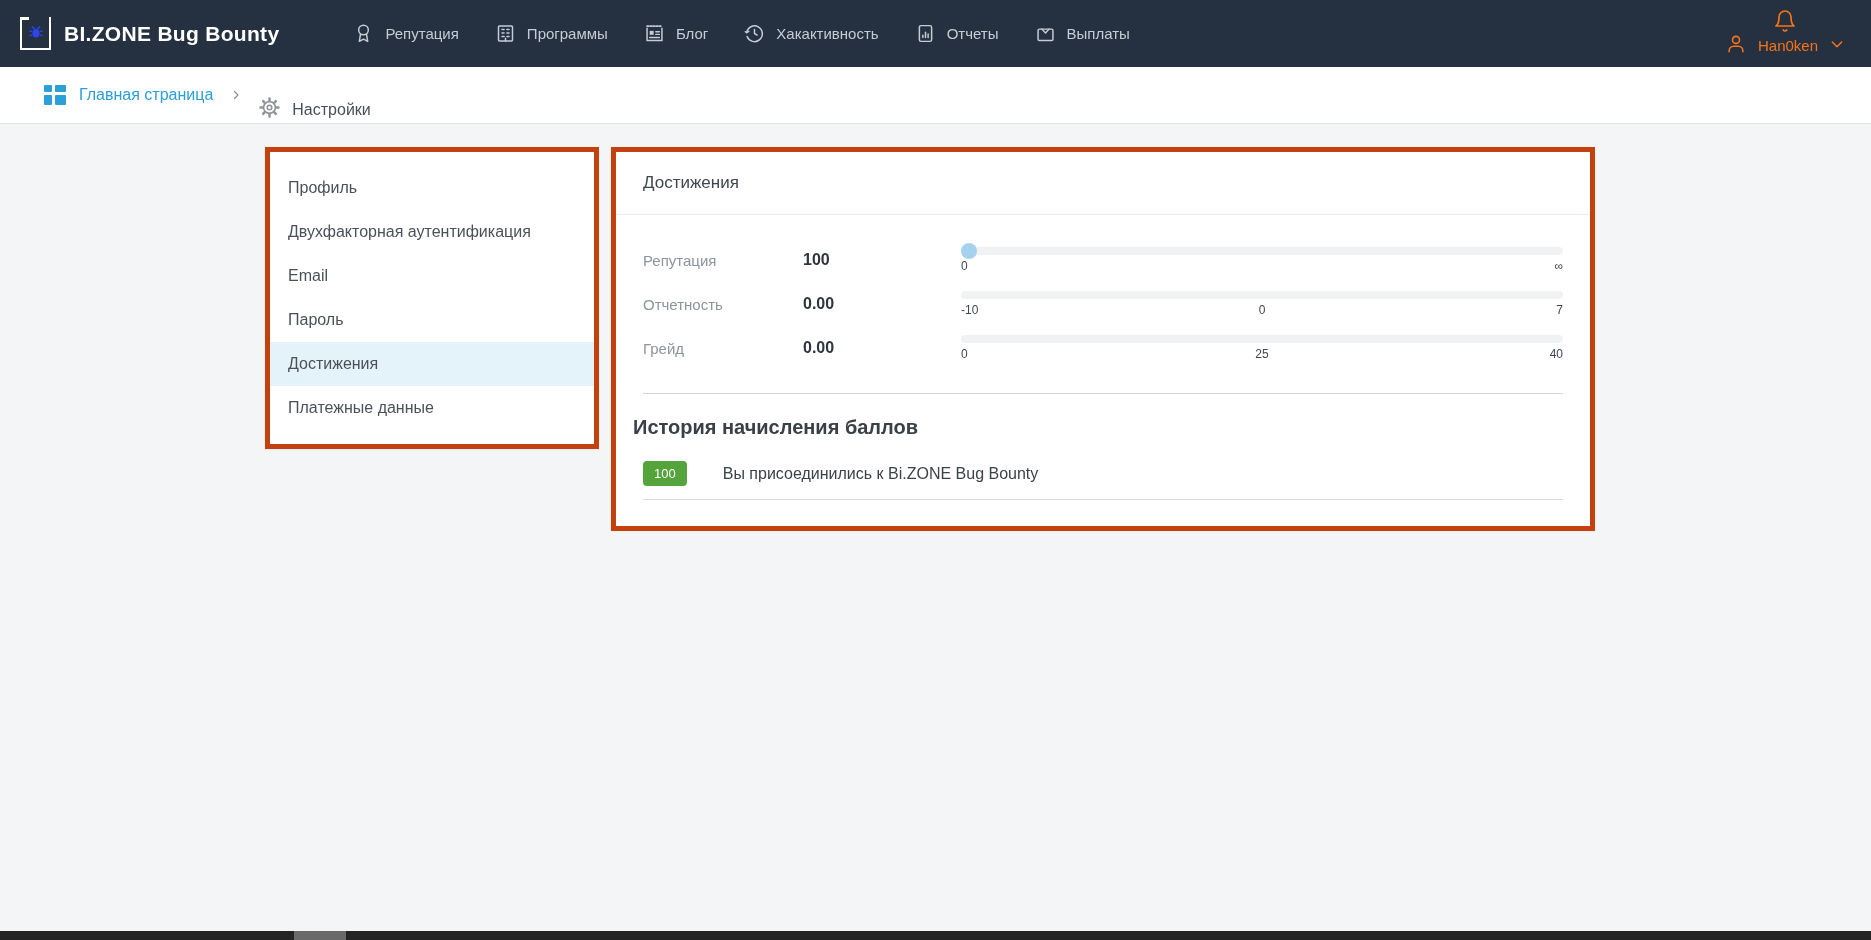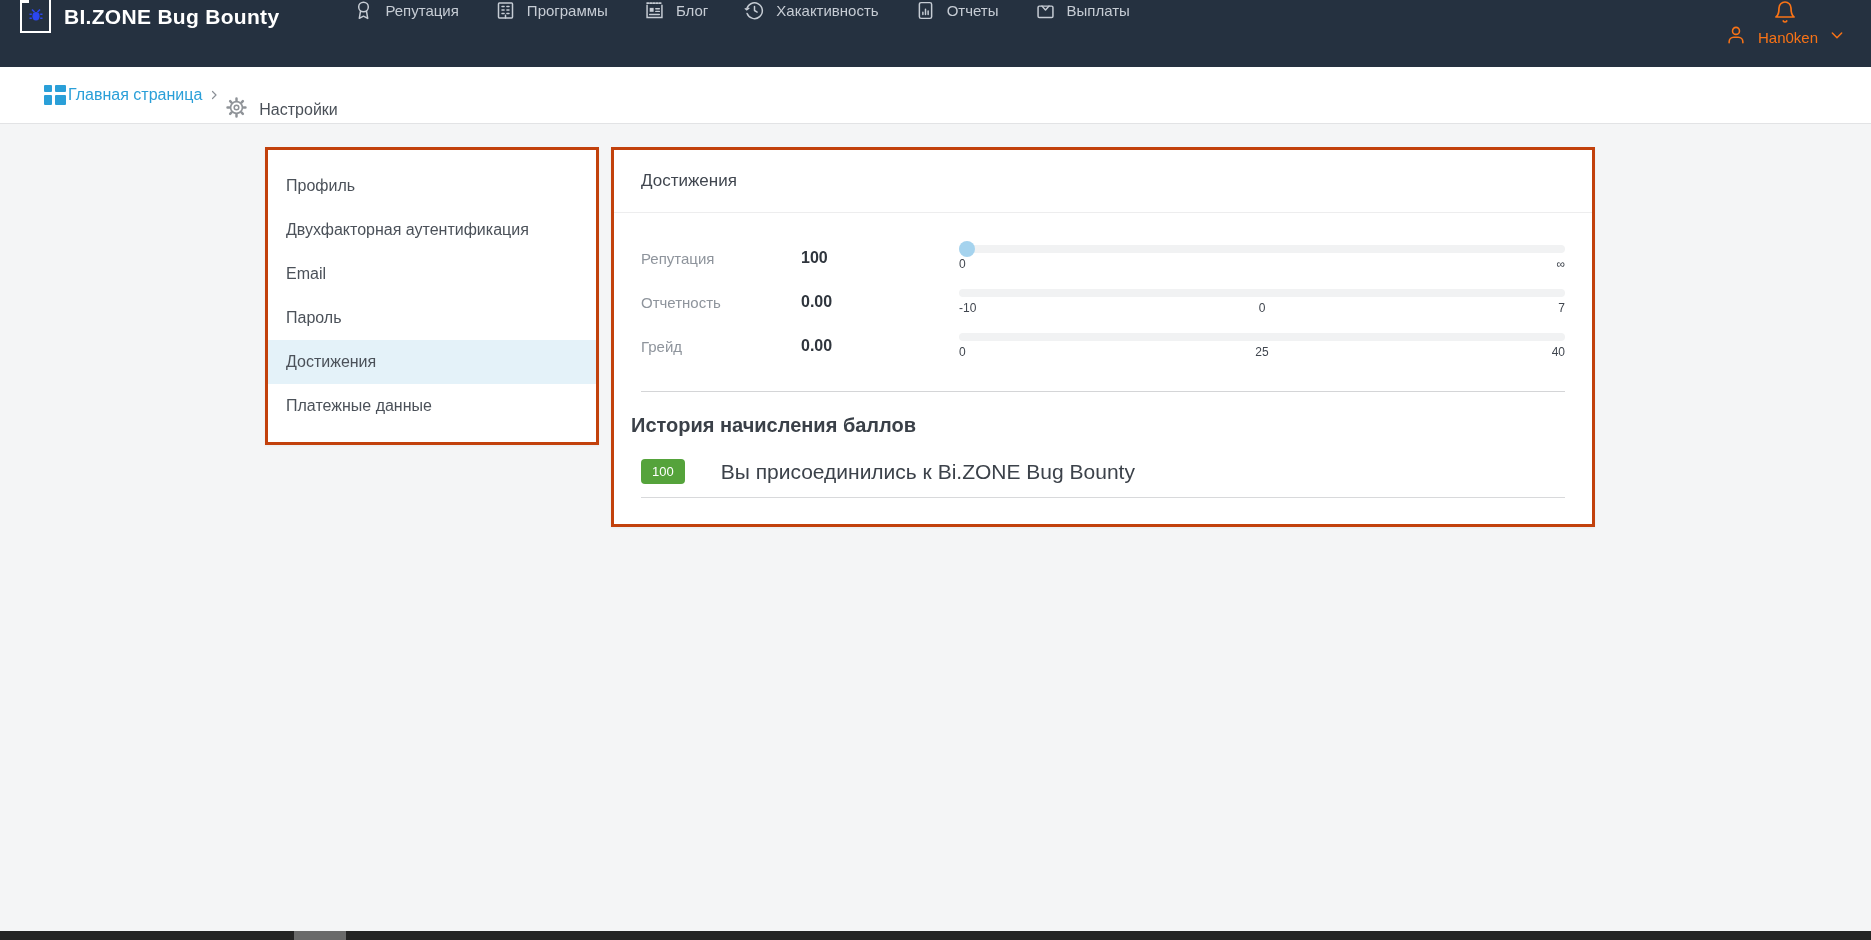--- a/index.html
+++ b/index.html
@@ -6,50 +6,50 @@
   html,body { width:1871px; height:940px; }
   body {
     font-family:"Liberation Sans", sans-serif;
     background:#f4f5f6;
     position:relative;
     overflow:hidden;
     color:#3c424a;
   }
   
   .navbar {
-    height:67px; background:#253140; display:flex; align-items:flex-start;
+    height:67px; background:#253140; display:flex; align-items:center;
     padding:0 26px 0 20px;
   }
   .brand { display:flex; align-items:center; gap:13px; margin-right:74px; cursor:pointer; }
   .logo-box {
     width:31px; height:33px; position:relative;
     border-left:2.5px solid #fff; border-right:2.5px solid #fff; border-bottom:2.5px solid #fff;
     display:flex; align-items:center; justify-content:center;
   }
   .logo-box::before { content:""; position:absolute; top:0; left:-2px; width:9px; height:2.5px; background:#fff; }
   .brand-name { color:#ffffff; font-size:21px; font-weight:bold; letter-spacing:.3px; white-space:nowrap; }
   .nav-items { display:flex; align-items:center; gap:36px; }
   .nav-item { display:flex; align-items:center; gap:11px; color:#c6ccd4; font-size:15px; cursor:pointer; white-space:nowrap; }
   .nav-item svg { display:block; }
   .nav-right { margin-left:auto; display:flex; align-items:center; color:#f97316;flex-direction:column; }
   .bell-btn { cursor:pointer; display:flex; }
   .user-menu { display:flex; align-items:center; gap:11px; cursor:pointer; }
   .user-name { font-size:15px; }
   
   .breadcrumb-bar {
     height:57px; background:#ffffff; border-bottom:1px solid #e2e3e5;
-    display:flex; align-items:center; padding:0 44px; gap:2px;
+    display:flex; align-items:center; padding:0 44px; gap:13px;
   }
   .home-grid { width:22px; height:20px; display:grid; grid-template-columns:8px 11px; grid-template-rows:7px 10px; gap:2.5px; cursor:pointer; }
   .home-grid div { background:#2a9fd8; border-radius:1px; }
   .bc-link { color:#2a9fd8; font-size:16px; cursor:pointer; }
   .bc-sep { display:flex; margin:0 4px; }
   .bc-current { color:#4a5058; font-size:16px; display:flex; align-items:center; gap:12px;margin-top:29px; }
   
-  .card { background:#fff; border:3px solid #c2410c; box-shadow:0 1px 2px rgba(40,50,60,.05); }
+  .card { background:#fff; border:5px solid #c2410c; box-shadow:0 1px 2px rgba(40,50,60,.05); }
   .sidebar-card { position:absolute; left:265px; top:147px; width:334px; padding:14px 0; }
   .side-item { height:44px; display:flex; align-items:center; padding:0 18px; font-size:16px; color:#4b5159; cursor:pointer; }
   .side-item.active { background:#e4f2f9; }
   .main-card { position:absolute; left:611px; top:147px; width:984px; padding-bottom:26px; }
   .main-header { padding:21px 27px; font-size:17px; color:#40464f; border-bottom:1px solid #ededee; }
   .metrics { padding:28px 27px 6px 27px; }
   .metric-row { display:flex; align-items:center; height:34px; margin-bottom:10px; }
   .metric-label { width:160px; color:#8e949c; font-size:15px; }
   .metric-value { width:158px; color:#2f353d; font-size:16px; font-weight:bold; }
   .slider-group { flex:1; }
@@ -57,21 +57,21 @@
   .slider-dot { position:absolute; left:0; top:-4px; width:16px; height:16px; border-radius:50%; background:#a5d3ee; cursor:pointer; }
   .slider-scale { position:relative; display:flex; justify-content:space-between; margin-top:4px; font-size:12px; color:#40464f; }
   .scale-mid { position:absolute; left:50%; transform:translateX(-50%); }
   .section-divider { border-top:1px solid #d4d5d7; margin:12px 27px 0 27px; }
   .history-title { padding:22px 27px 6px 17px; font-size:20px; font-weight:bold; color:#3a4048; }
   .history-row {
     margin:16px 27px 0 27px; display:flex; align-items:center; gap:36px;
     padding-bottom:13px; border-bottom:1px solid #d8d9db;
   }
   .points-badge { background:#55a33b; color:#fff; font-size:13px; padding:5px 11px; border-radius:4px; }
-  .history-text { font-size:21px; color:#3c424a; }
+  .history-text { font-size:16px; color:#3c424a; }
   
   .bottom-strip { position:absolute; left:0; bottom:0; width:100%; height:9px; background:#242424; }
   .strip-light { position:absolute; left:294px; top:0; width:52px; height:9px; background:#6a6a6a; }
 </style>
 </head>
 <body>
 
 <div class="navbar">
   <div class="brand">
     <span class="logo-box">

